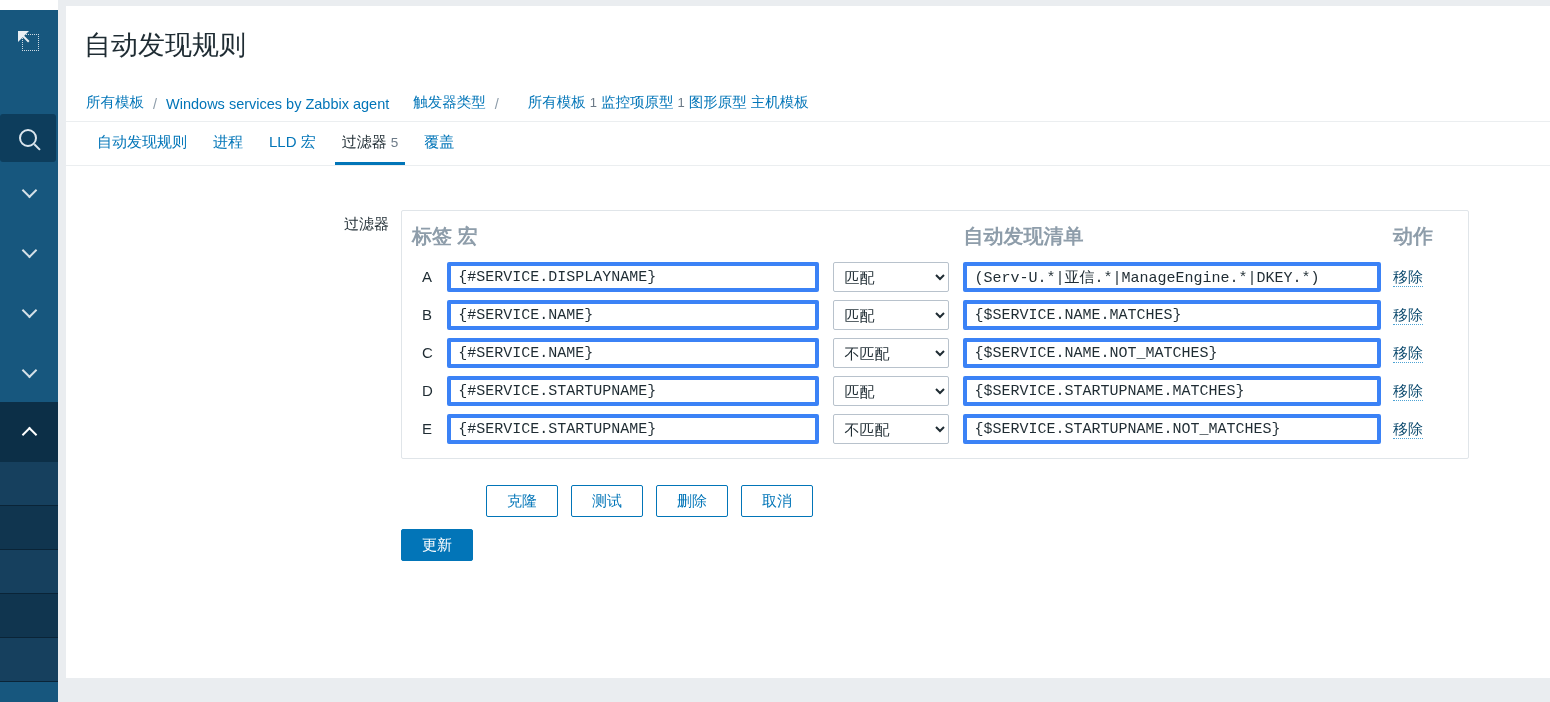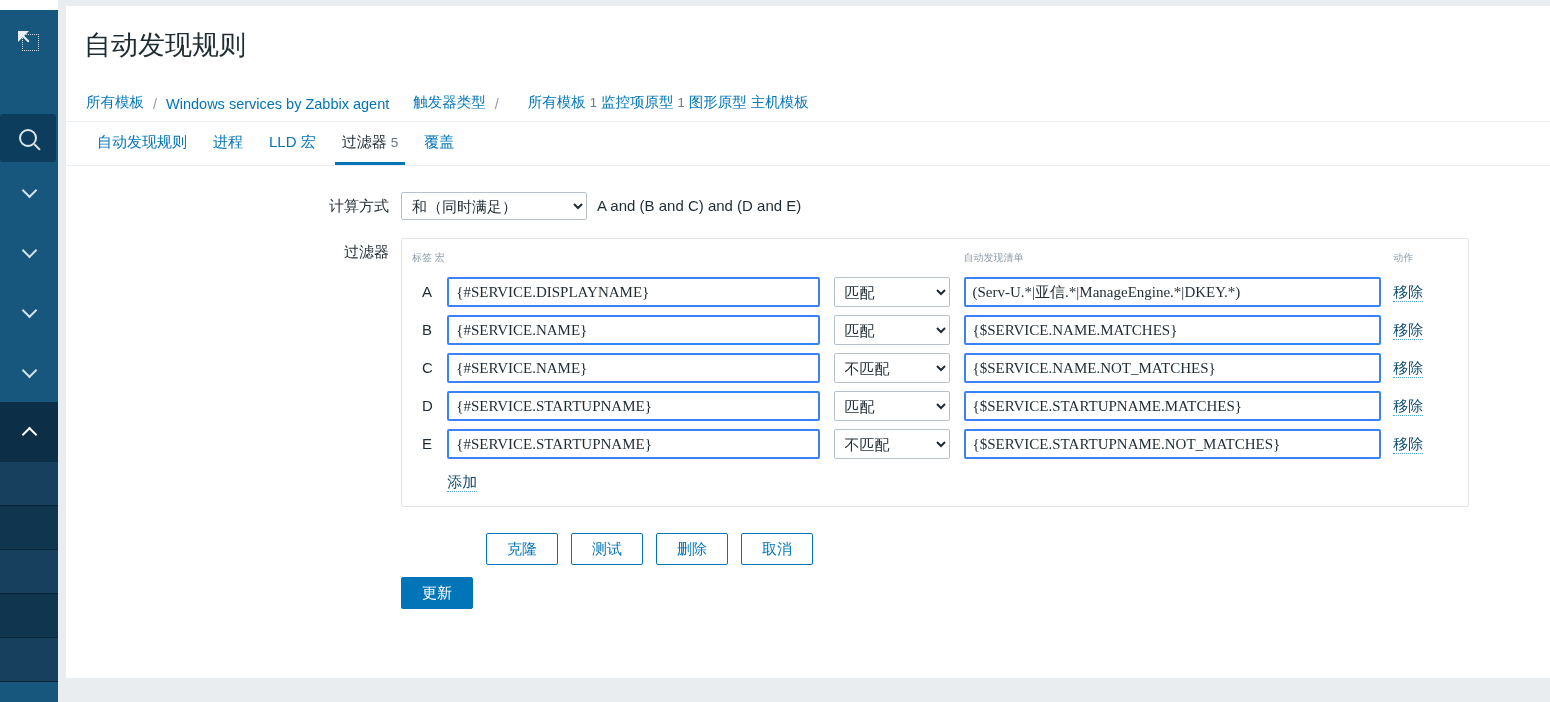--- a/index.html
+++ b/index.html
@@ -255,22 +255,22 @@
   
   .filter-box {
     border: 1px solid #e0e5e9;
     border-radius: 2px;
     width: 1068px;
     padding: 8px 0 10px 0;
     background: #ffffff;
   }
   .ftable { width: 100%; border-collapse: collapse; }
   .ftable th {
-    font-size: 10px;
-    font-weight: normal;
+    font-size: 20px;
+    font-weight: bold;
     color: #8e9daa;
     text-align: left;
     padding: 4px 0 8px 0;
   }
   .ftable td {
     padding: 4px 0;
     vertical-align: middle;
   }
   .col-tag { width: 46px; padding-left: 10px !important; }
   .col-macro { width: 406px; }
@@ -279,23 +279,23 @@
   .col-act { width: 78px; }
 
   .tag-letter {
     font-size: 15px;
     color: #1f2c33;
     padding-left: 10px;
   }
   input.zinput {
     height: 30px;
     font-size: 15px;
-    font-family: Liberation Serif, serif;
-    color: #1f2c33;
-    border: 2px solid #3b82f6;
+    font-family: Liberation Mono, monospace;
+    color: #1f2c33;
+    border: 4px solid #3b82f6;
     border-radius: 2px;
     background: #ffffff;
     padding: 0 7px;
     outline: none;
     width: 100%;
   }
   .macro-cell { padding-right: 14px !important; }
   .op-cell { padding-right: 14px !important; margin-left: 44px; }
   select.op-select { width: 116px; height: 30px; }
   .re-cell { padding-right: 12px !important; }
@@ -414,29 +414,20 @@
         <div class="tab active">
           <span>过滤器</span><span class="tnum">5</span>
         </div>
         <div class="tab">
           <span>覆盖</span>
         </div>
       </div>
 
       <div class="form-area">
 
-        <div class="form-row">
-          <div class="form-label">计算方式</div>
-          <div class="form-field inline">
-            <select class="zselect calc-select">
-              <option>和（同时满足）</option>
-            </select>
-            <span class="formula">A and (B and C) and (D and E)</span>
-          </div>
-        </div>
 
         <div class="form-row" style="margin-top:18px;">
           <div class="form-label">过滤器</div>
           <div class="form-field">
 
             <div class="filter-box">
               <table class="ftable">
                 <thead>
                   <tr>
                     <th class="col-tag" colspan="2">标签 宏</th>
@@ -540,26 +531,20 @@
                       </select>
                     </td>
                     <td class="col-re re-cell">
                       <input class="zinput" type="text" value="{$SERVICE.STARTUPNAME.NOT_MATCHES}" style="">
                     </td>
                     <td class="col-act">
                       <span class="link-dotted">移除</span>
                     </td>
                   </tr>
 
-                  <tr class="add-row">
-                    <td class="col-tag"></td>
-                    <td colspan="4">
-                      <span class="link-dotted">添加</span>
-                    </td>
-                  </tr>
                 </tbody>
               </table>
             </div>
 
             <div class="btn-row">
               <button class="btn primary">更新</button>
               <button class="btn">克隆</button>
               <button class="btn">测试</button>
               <button class="btn">删除</button>
               <button class="btn">取消</button>

